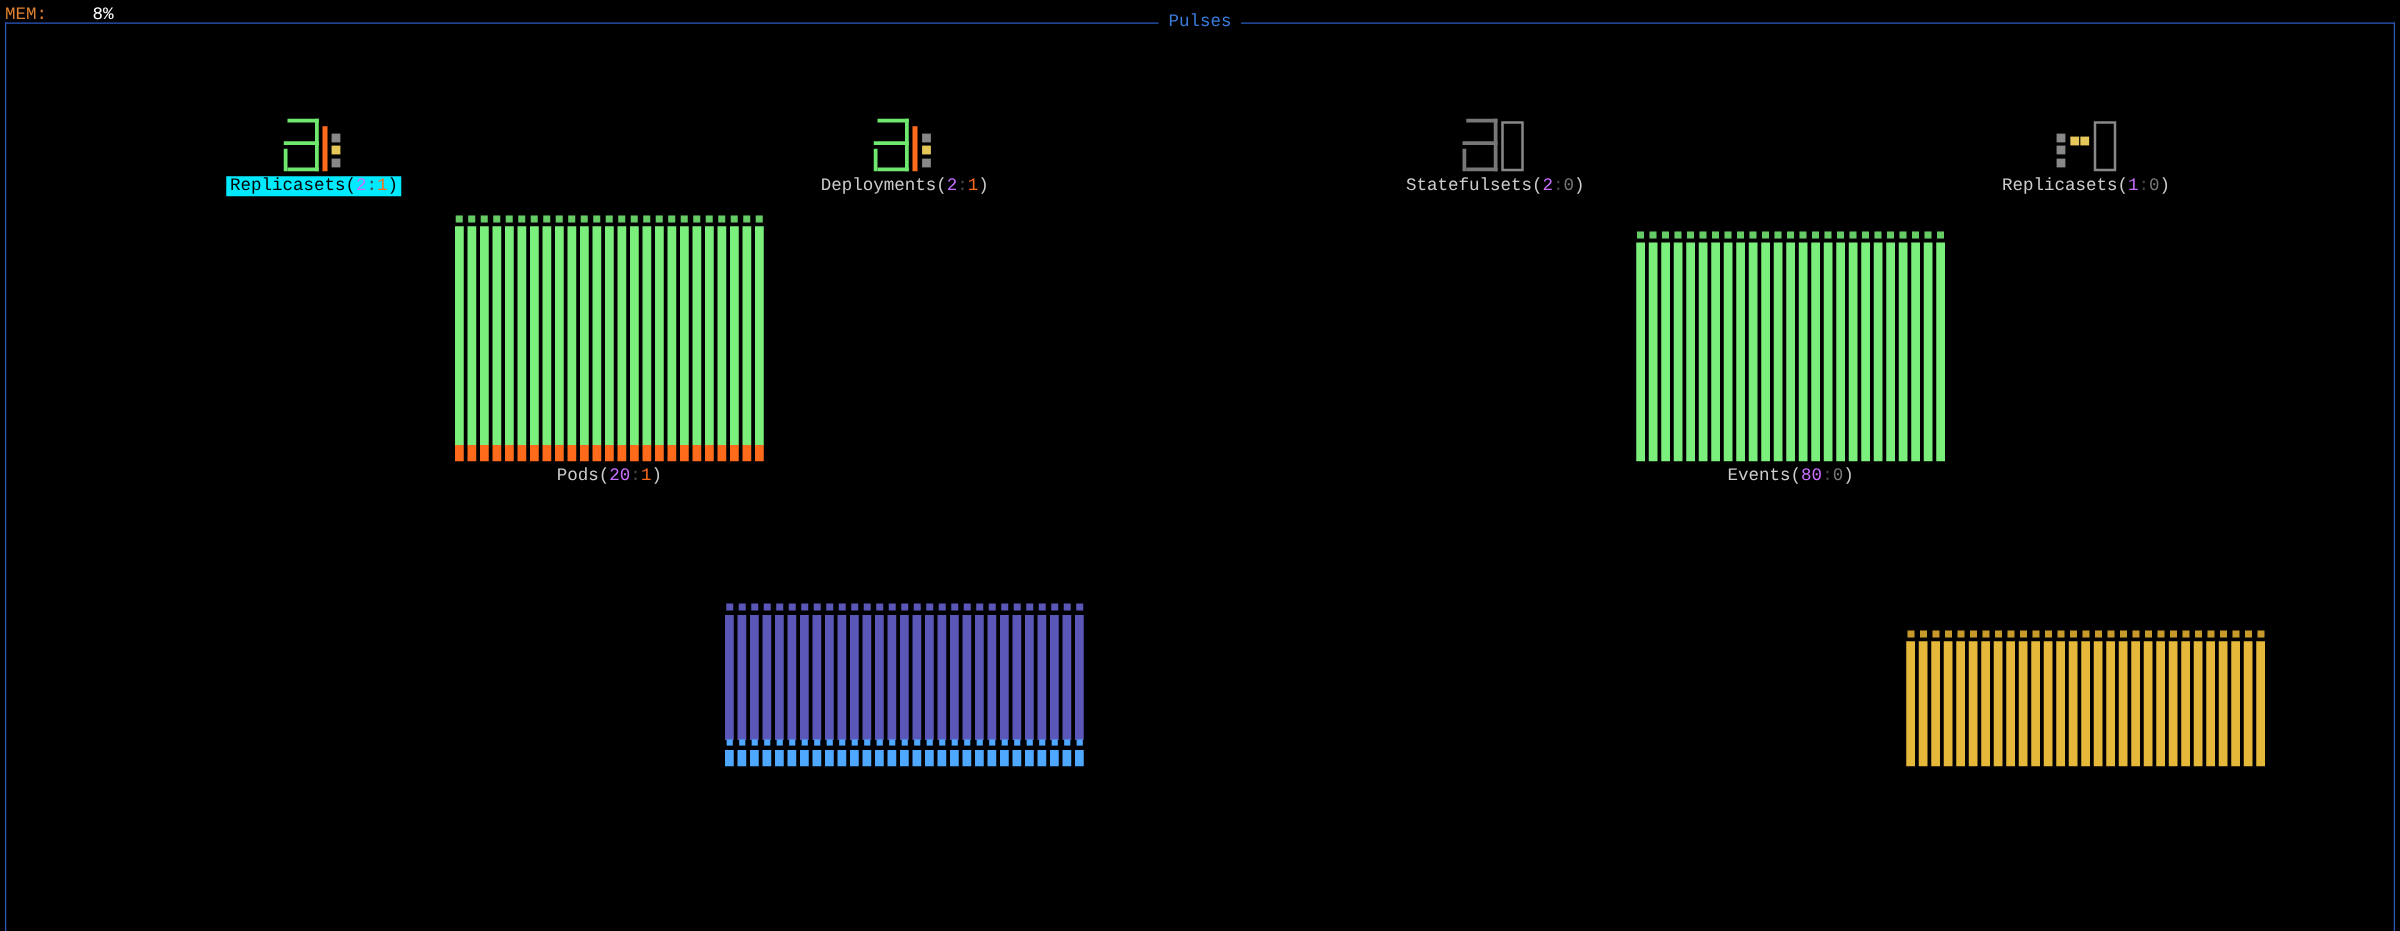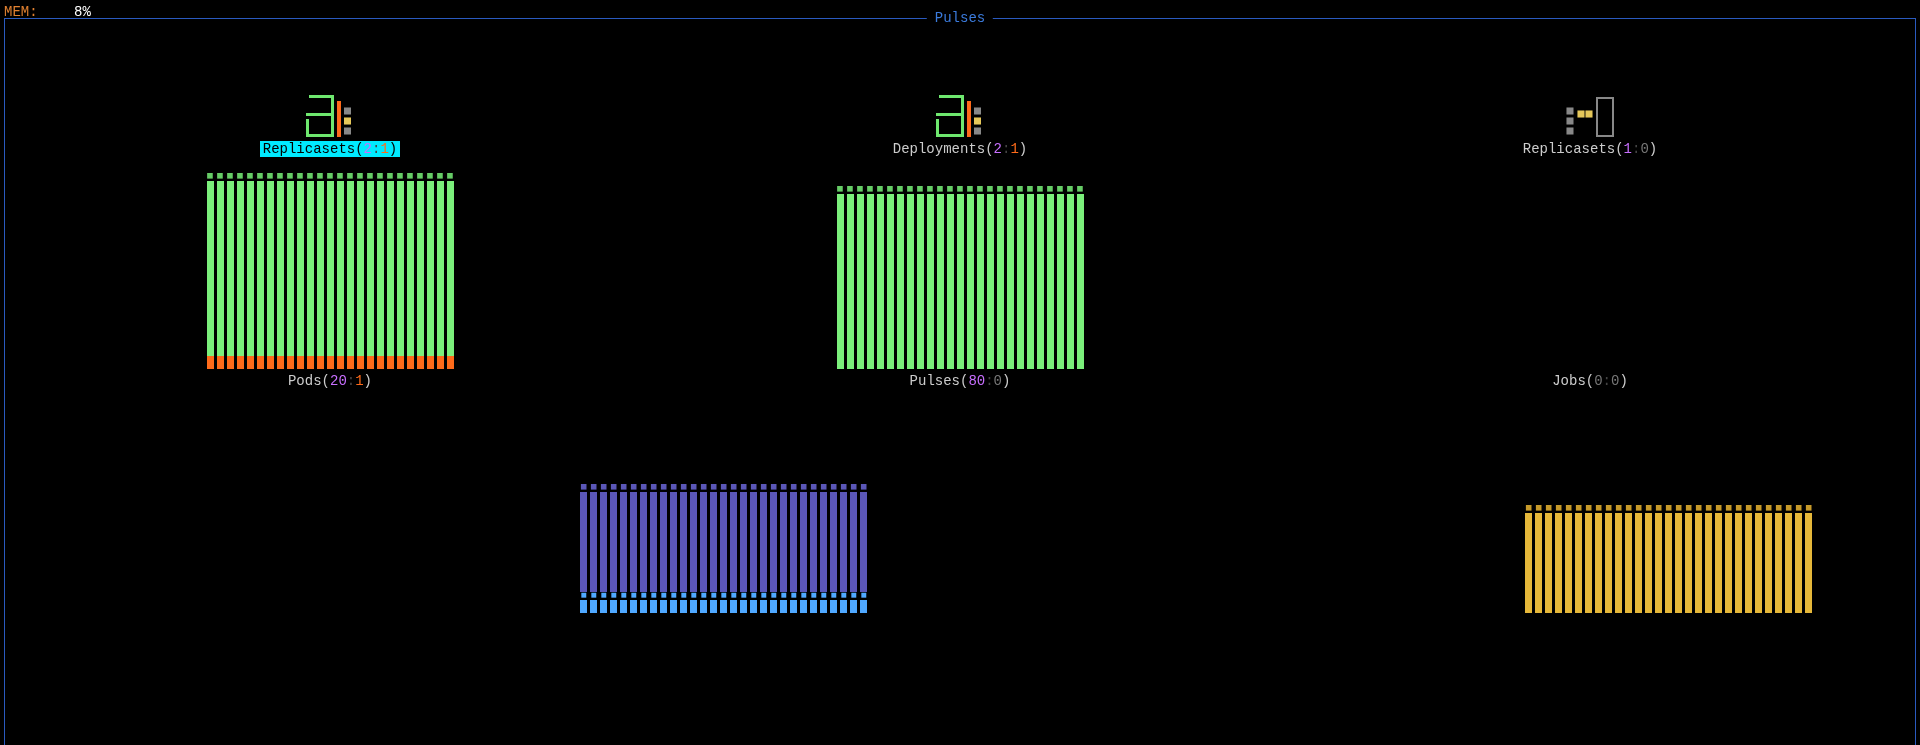--- a/index.html
+++ b/index.html
@@ -67,20 +67,27 @@
           <div class="stack">
     <span class="glyph">⯀</span>
     <span class="glyph y">⯀</span>
     <span class="glyph">⯀</span>
   </div>
         </div>
     <div class="label "><span>Deployments(</span><span style="color:#c86fff">2</span><span class="sep">:</span><span style="color:#ff6b1a">1</span><span>)</span></div>
       </div>
       <div class="cell">
     <div class="digit">
+          <span class="seg two gray"></span>
+          <span style="display:inline-block;width:14px;height:36px;border:2px solid #888"></span>
+        </div>
+    <div class="label "><span>Statefulsets(</span><span style="color:#c86fff">2</span><span class="sep">:</span><span style="color:#777777">0</span><span>)</span></div>
+      </div>
+      <div class="cell">
+    <div class="digit">
           <div class="stack">
     <span class="glyph">⯀</span>
     <span class="glyph ">⯀</span>
     <span class="glyph">⯀</span>
   </div>
           <span class="glyph y" style="align-self:center">⯀⯀</span>
           <span style="display:inline-block;width:14px;height:36px;border:2px solid #888"></span>
         </div>
     <div class="label "><span>Replicasets(</span><span style="color:#c86fff">1</span><span class="sep">:</span><span style="color:#777777">0</span><span>)</span></div>
       </div>
@@ -337,25 +344,21 @@
         <span class="top" style="color:#6c6">⯀</span>
         <div class="fill" style="height:175px;background:#7bef7b"></div>
 
       </div>
           <div class="bar">
         <span class="top" style="color:#6c6">⯀</span>
         <div class="fill" style="height:175px;background:#7bef7b"></div>
 
       </div>
         </div>
-        <div class="label"><span>Pulses(</span><span style="color:#c86fff">80</span><span class="sep">:</span><span style="color:#777777">0</span><span>)</span></div>
-      </div>
-      <div class="cell">
-        <div class="bars"></div>
-        <div class="label"><span>Jobs(</span><span style="color:#777777">0</span><span class="sep">:</span><span style="color:#777777">0</span><span>)</span></div>
+        <div class="label"><span>Events(</span><span style="color:#c86fff">80</span><span class="sep">:</span><span style="color:#777777">0</span><span>)</span></div>
       </div>
     </div>
   <div class="row row3" id="row3">
       <div class="cell"></div>
       <div class="cell">
         <div class="bars small-bars">
           <div class="bar">
         <span class="top" style="color:#5b57b8">⯀</span>
         <div class="fill" style="background:#5b57b8"></div>
         <span class="marker" style="color:#4fa8ff">⯀</span>

